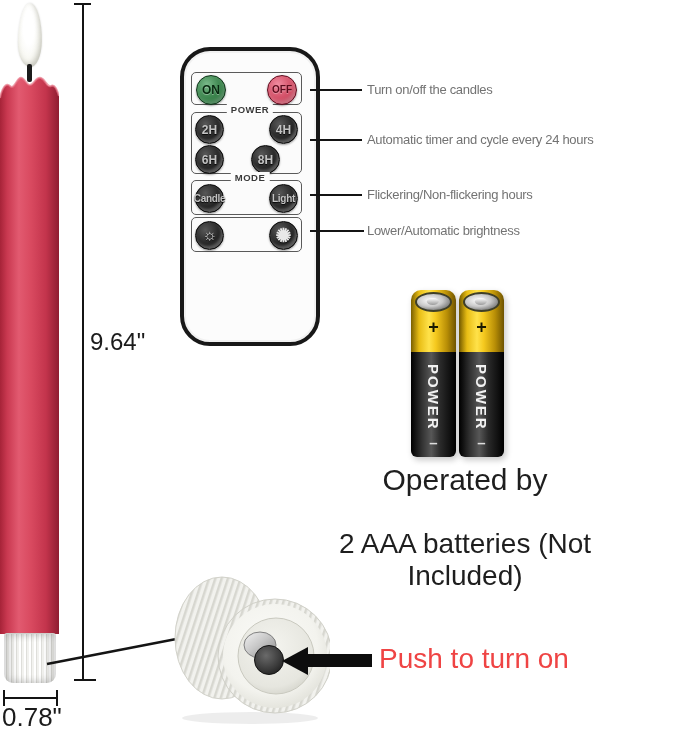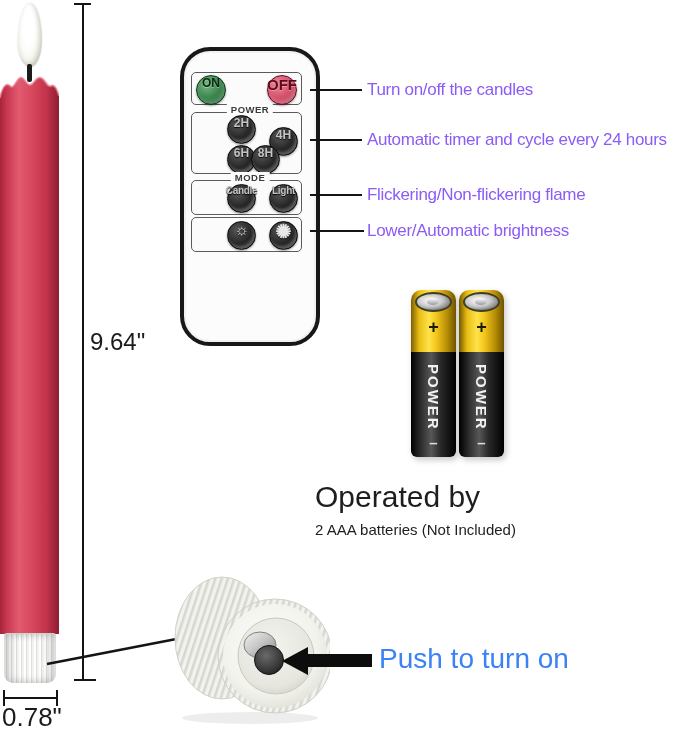--- a/index.html
+++ b/index.html
@@ -24,44 +24,44 @@
   .dim-label{position:absolute;color:#1b1b1b;white-space:nowrap;}
 
   
   .remote{left:180px;top:47px;width:132px;height:291px;background:#fcfcfc;
     border:4px solid #181818;border-radius:30px;box-shadow:inset 0 0 0 2px #f1f1f1;}
   .rbox{position:absolute;left:7px;width:109px;border:1.5px solid #5a5a5a;
     border-radius:5px;background:#fbfbfb;}
   .slabel{position:absolute;left:50%;transform:translateX(-50%);z-index:3;
     font-size:9.5px;font-weight:bold;letter-spacing:.5px;color:#3a3a3a;
     background:#fcfcfc;padding:0 4px;white-space:nowrap;}
-  .rbtn{position:absolute;border-radius:50%;display:flex;align-items:flex-start;
+  .rbtn{position:absolute;border-radius:50%;display:flex;align-items:center;
     justify-content:center;font-weight:bold;}
   .rbtn.dark{width:27px;height:27px;
     background:radial-gradient(circle at 35% 30%, #585858, #242424 55%, #0e0e0e 95%);
     border:1px solid #060606;color:#c3c3c3;
     text-shadow:0 1px 1px rgba(0,0,0,.9);
-    box-shadow:inset -2px -3px 3px rgba(255,255,255,.28), 0 1px 2px rgba(0,0,0,.35);margin-left:32px;}
+    box-shadow:inset -2px -3px 3px rgba(255,255,255,.28), 0 1px 2px rgba(0,0,0,.35);}
   .rbtn.on{width:28px;height:28px;left:4px;top:1.5px;
     background:radial-gradient(circle at 35% 30%, #7ab98a, #2e7a40 60%, #174a26 100%);
     border:1px solid #0e3318;color:#07290f;font-size:12px;
     text-shadow:0 1px 0 rgba(255,255,255,.35);
     box-shadow:inset -2px -3px 4px rgba(255,255,255,.25), 0 1px 2px rgba(0,0,0,.35);}
   .rbtn.off{width:28px;height:28px;right:4px;top:1.5px;
     background:radial-gradient(circle at 35% 30%, #f08ca0, #d14a62 55%, #8f1f35 100%);
-    border:1px solid #5e0a1c;color:#5e0a1c;font-size:15px;
+    border:1px solid #5e0a1c;color:#5e0a1c;font-size:10px;
     text-shadow:0 1px 0 rgba(255,255,255,.3);
     box-shadow:inset -2px -3px 4px rgba(255,255,255,.3), 0 1px 2px rgba(0,0,0,.35);}
   .rbtn .tlabel{font-size:12px;}
   .rbtn .mlabel{font-size:10px;letter-spacing:-.3px;}
   .sun{line-height:1;}
 
   
   .lead{position:absolute;height:2px;background:#141414;}
-  .ann{position:absolute;left:367px;font-size:17px;color:#8b5cf6;
+  .ann{position:absolute;left:367px;font-size:13px;color:#737373;
     letter-spacing:-.3px;white-space:nowrap;line-height:18px;}
 
   
   .battery{position:absolute;width:45px;height:167px;border-radius:10px 10px 6px 6px;
     overflow:hidden;box-shadow:2px 3px 6px rgba(0,0,0,.22);}
   .batt-top{position:absolute;top:0;left:0;right:0;height:62px;
     background:linear-gradient(90deg,#7a5f00 0%,#e8bd14 18%,#ffe24a 40%,#f5c91e 55%,#b88e06 80%,#6e5300 100%);}
   .batt-cap{position:absolute;top:2px;left:4px;right:4px;height:16px;border-radius:50%;
     background:radial-gradient(ellipse at 40% 40%, #ffffff, #c9c9c9 45%, #808080 75%, #555 100%);
     border:2px solid #3f3f28;}
@@ -71,30 +71,30 @@
   .batt-plus{position:absolute;top:27px;width:100%;text-align:center;
     color:#1a1a00;font-size:18px;font-weight:bold;}
   .batt-body{position:absolute;top:62px;bottom:0;left:0;right:0;
     background:linear-gradient(90deg,#000 0%,#333 25%,#575757 45%,#2a2a2a 65%,#000 100%);}
   .batt-brand{position:absolute;top:12px;left:50%;transform:translateX(-50%);
     writing-mode:vertical-rl;text-orientation:mixed;
     color:#f2f2f2;font-weight:bold;font-size:15px;letter-spacing:2px;}
   .batt-minus{position:absolute;bottom:6px;width:100%;text-align:center;
     color:#dddddd;font-size:15px;font-weight:bold;}
 
-  .batt-caption{left:315px;top:480px;width:300px;text-align:left;color:#1e1e1e;}
+  .batt-caption{left:315px;top:463px;width:300px;text-align:center;color:#1e1e1e;}
   .batt-caption .l1{font-size:30px;}
-  .batt-caption .l2{font-size:15px;margin-top:7px;}
+  .batt-caption .l2{font-size:28px;margin-top:31px;}
 
   
   .arrow-head{left:282px;top:647px;width:0;height:0;
     border-top:14px solid transparent;border-bottom:14px solid transparent;
     border-right:26px solid #0d0d0d;}
   .arrow-shaft{left:306px;top:654px;width:66px;height:13px;background:#0d0d0d;}
-  .push-caption{left:379px;top:643px;font-size:28px;color:#3b82f6;white-space:nowrap;}
+  .push-caption{left:379px;top:643px;font-size:28px;color:#ef4444;white-space:nowrap;}
 </style>
 </head>
 <body>
 
 <div class="stage">
 
   <div class="abs flame"></div>
   <div class="abs wick"></div>
   <svg class="abs" style="left:0;top:72px" width="59" height="562" viewBox="0 0 59 562">
     <defs>
@@ -133,21 +133,21 @@
       <div class="rbtn off">
         <span>OFF</span>
       </div>
     </div>
 
     <div class="slabel" style="top:53px">POWER</div>
     <div class="rbox" style="top:61px;height:60px">
       <div class="rbtn dark" style="left:3px;top:2px">
         <span class="tlabel">2H</span>
       </div>
-      <div class="rbtn dark" style="right:3px;top:14px">
+      <div class="rbtn dark" style="right:3px;top:2px">
         <span class="tlabel">4H</span>
       </div>
       <div class="rbtn dark" style="left:3px;top:32px">
         <span class="tlabel">6H</span>
       </div>
       <div class="rbtn dark" style="right:21px;top:32px">
         <span class="tlabel">8H</span>
       </div>
     </div>
 
@@ -171,21 +171,21 @@
     </div>
   </div>
 
   <div class="lead" style="left:310px;top:89px;width:52px"></div>
   <div class="ann" style="top:81px">Turn on/off the candles</div>
 
   <div class="lead" style="left:310px;top:139px;width:52px"></div>
   <div class="ann" style="top:131px">Automatic timer and cycle every 24 hours</div>
 
   <div class="lead" style="left:310px;top:194px;width:52px"></div>
-  <div class="ann" style="top:186px">Flickering/Non-flickering flame</div>
+  <div class="ann" style="top:186px">Flickering/Non-flickering hours</div>
 
   <div class="lead" style="left:310px;top:230px;width:54px"></div>
   <div class="ann" style="top:222px">Lower/Automatic brightness</div>
 
   <div class="battery" style="left:411px;top:290px;z-index:2">
     <div class="batt-top">
       <div class="batt-cap">
         <div class="batt-nub"></div>
       </div>
       <div class="batt-plus">+</div>

